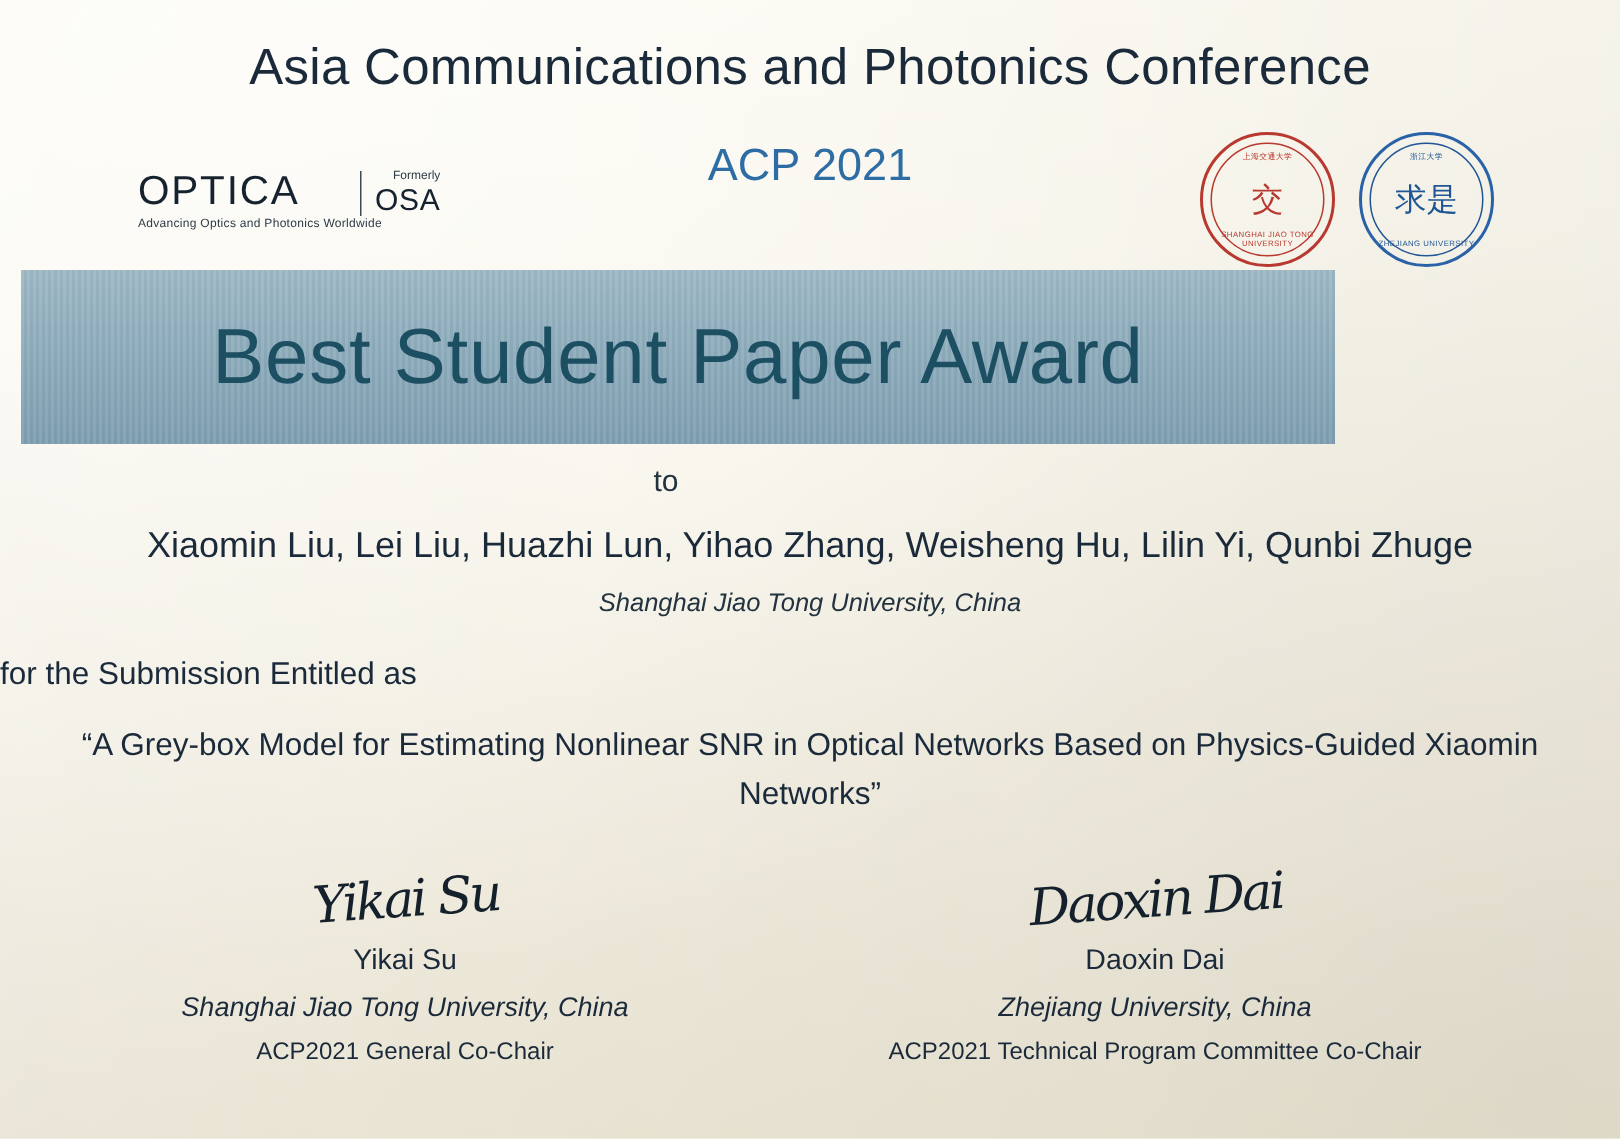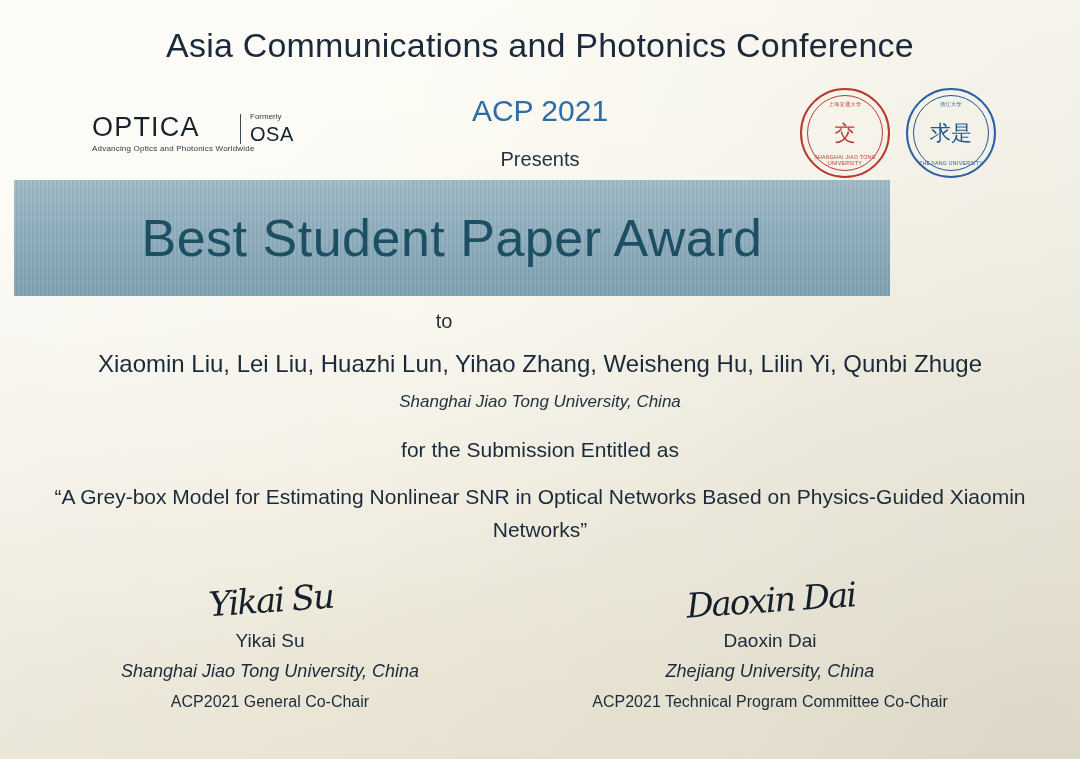--- a/index.html
+++ b/index.html
@@ -94,21 +94,21 @@
   #optica-logo .divider {
     position: absolute;
     left: 148px;
     top: 2px;
     width: 1px;
     height: 30px;
     background: #3a4a57;
   }
   #optica-logo .formerly {
     position: absolute;
-    left: 158px;
+    left: 170px;
     top: 0px;
     font-size: 8px;
     color: #2b3a46;
     text-align: center;
   }
   #optica-logo .osa {
     position: absolute;
     left: 158px;
     top: 11px;
     font-size: 20px;
@@ -216,21 +216,20 @@
     text-align: center;
     font-size: 17px;
     font-style: italic;
     color: #23323f;
   }
   .for-line {
     position: absolute;
     top: 438px;
     left: 0;
     width: 1080px;
-    text-align: center;
     font-size: 21px;
     color: #1b2a3a;
   }
   .paper-title {
     position: absolute;
     top: 480px;
     left: 50px;
     width: 980px;
     text-align: center;
     font-size: 21px;
@@ -279,21 +278,20 @@
 </style>
 </head>
 <body>
 
 <div id="certificate">
 
   <div id="paper-texture"></div>
 
   <div class="conf-title">Asia Communications and Photonics Conference</div>
   <div class="acp-year">ACP 2021</div>
-  <div class="presents">Presents</div>
 
   <div id="optica-logo">
     <div class="optica-word">OPTICA</div>
     <div class="optica-tagline">Advancing Optics and Photonics Worldwide</div>
     <div class="divider"></div>
     <div class="formerly">Formerly</div>
     <div class="osa">OSA</div>
   </div>
 
   <div class="seal" id="seal-sjtu">

